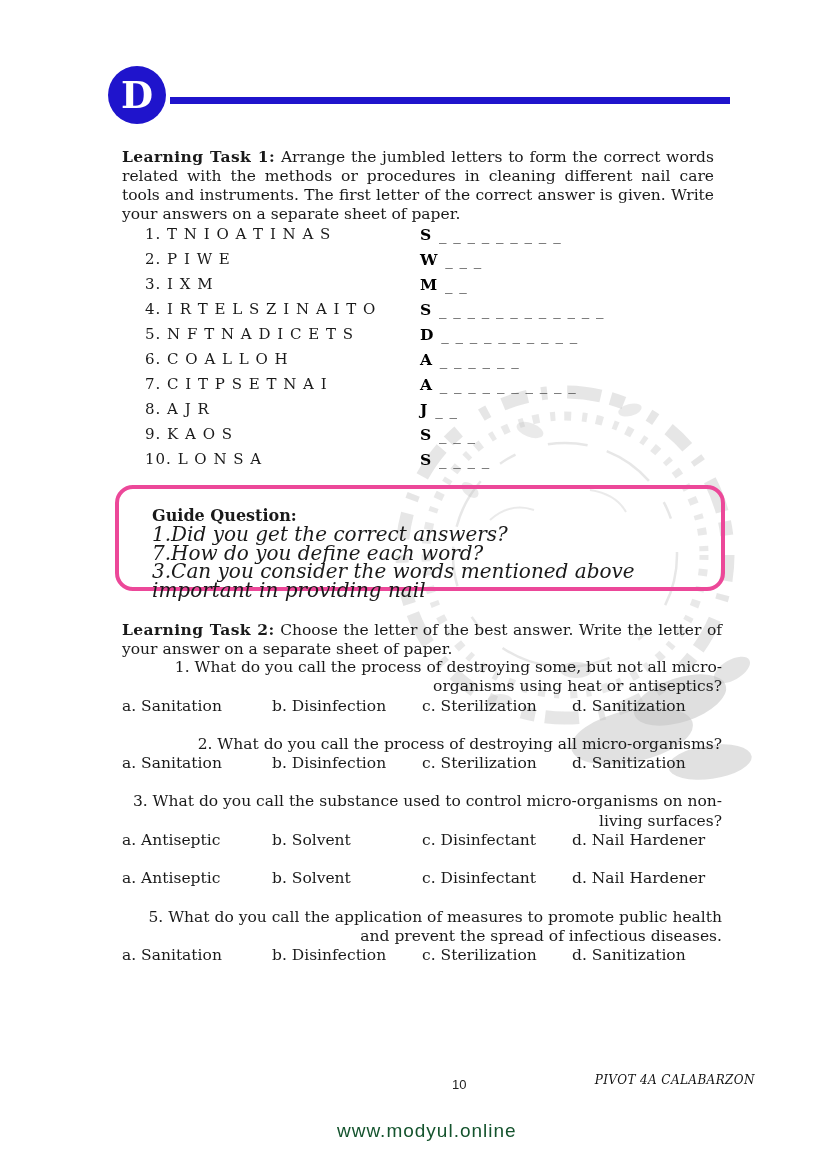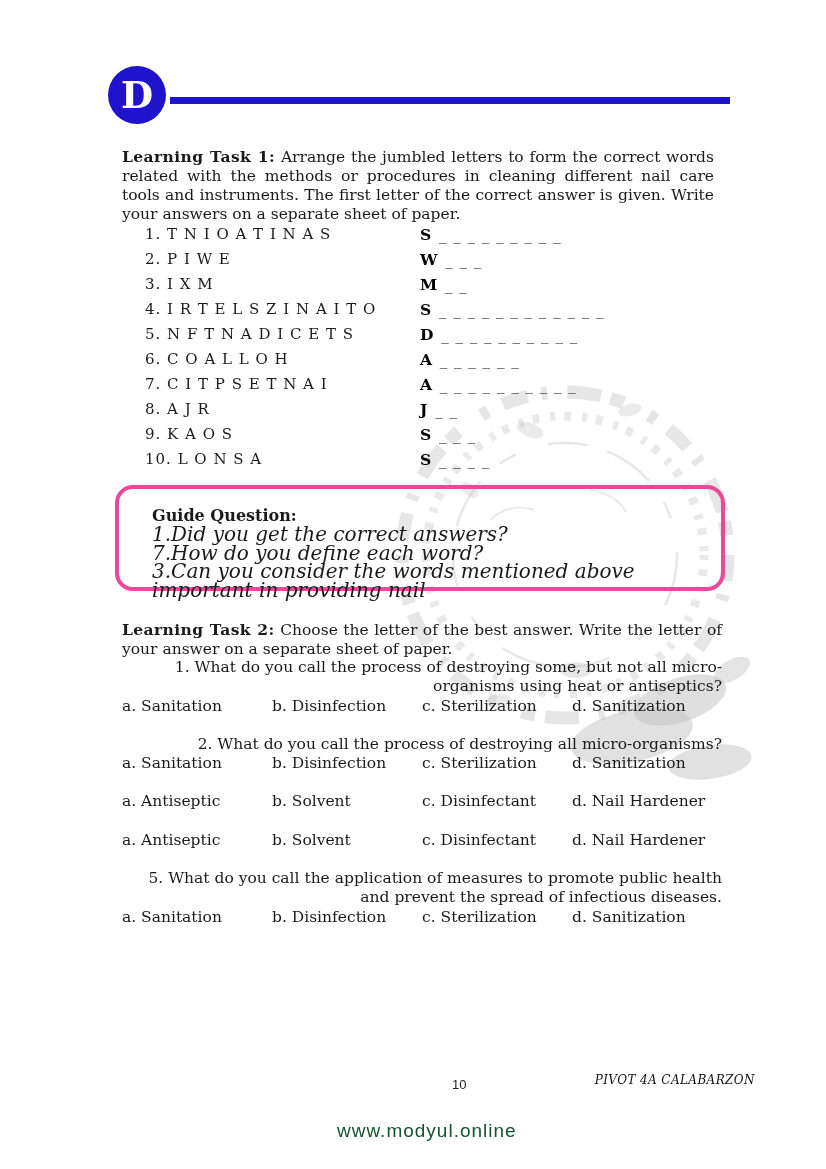--- a/index.html
+++ b/index.html
@@ -190,20 +190,21 @@
         <div class="q-text">2. What do you call the process of destroying all micro-organisms?</div>
         <div class="q-options">
           <span>a. Sanitation</span>
           <span>b. Disinfection</span>
           <span>c. Sterilization</span>
           <span>d. Sanitization</span>
         </div>
       </div>
 
       <div class="q-block">
+        <div class="q-text">3. What do you call the substance used to control micro-organisms on non-living surfaces?</div>
         <div class="q-options">
           <span>a. Antiseptic</span>
           <span>b. Solvent</span>
           <span>c. Disinfectant</span>
           <span>d. Nail Hardener</span>
         </div>
       </div>
 
       <div class="q-block">
         <div class="q-options">

